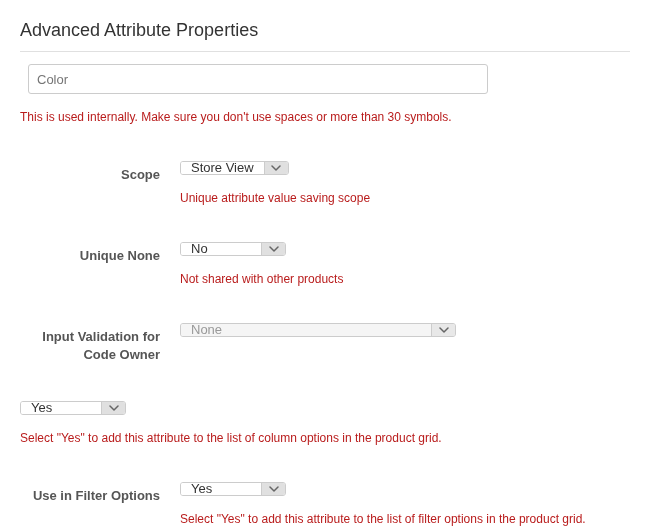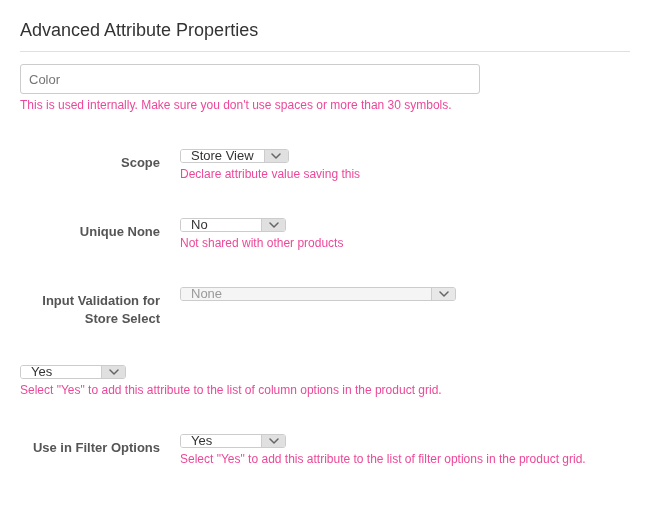--- a/index.html
+++ b/index.html
@@ -42,25 +42,26 @@
     .text-input {
       width: 100%;
       max-width: 460px;
       padding: 5px 8px;
       border: 1px solid #ccc;
       border-radius: 3px;
       font-size: 13px;
       color: #999;
       background: #fff;
       height: 30px;
+      margin-left: 8px;
     }
     .hint-text {
       font-size: 12px;
-      color: #ec4899;
-      margin-top: 4px;
+      color: #b91c1c;
+      margin-top: 16px;
     }
     .select-wrapper {
       display: flex;
       align-items: center;
       border: 1px solid #ccc;
       border-radius: 3px;
       overflow: hidden;
       background: #fff;
       display: inline-flex;
       height: 14px;
@@ -116,21 +117,21 @@
   <div class="form-label">Scope</div>
   <div class="form-control">
     <div class="select-wrapper">
       <span class="select-text">Store View</span>
       <div class="select-arrow-btn">
         <svg viewBox="0 0 10 6" fill="none" xmlns="http://www.w3.org/2000/svg">
           <path d="M1 1L5 5L9 1" stroke="#666" stroke-width="1.5" stroke-linecap="round" stroke-linejoin="round"></path>
         </svg>
       </div>
     </div>
-    <div class="hint-text">Declare attribute value saving this</div>
+    <div class="hint-text">Unique attribute value saving scope</div>
   </div>
 </div>
 
 <div class="form-row">
   <div class="form-label">Unique None</div>
   <div class="form-control">
     <div class="select-wrapper">
       <span class="select-text">No</span>
       <div class="select-arrow-btn">
         <svg viewBox="0 0 10 6" fill="none" xmlns="http://www.w3.org/2000/svg">
@@ -138,21 +139,21 @@
         </svg>
       </div>
     </div>
     <div class="hint-text">Not shared with other products</div>
   </div>
 </div>
 
 <div class="form-row">
   <div class="form-label">
     <span>Input Validation for</span><br>
-    <span>Store Select</span>
+    <span>Code Owner</span>
   </div>
   <div class="form-control">
     <div class="select-wrapper disabled-select wide-select">
       <span class="select-text">None</span>
       <div class="select-arrow-btn">
         <svg viewBox="0 0 10 6" fill="none" xmlns="http://www.w3.org/2000/svg">
           <path d="M1 1L5 5L9 1" stroke="#666" stroke-width="1.5" stroke-linecap="round" stroke-linejoin="round"></path>
         </svg>
       </div>
     </div>

